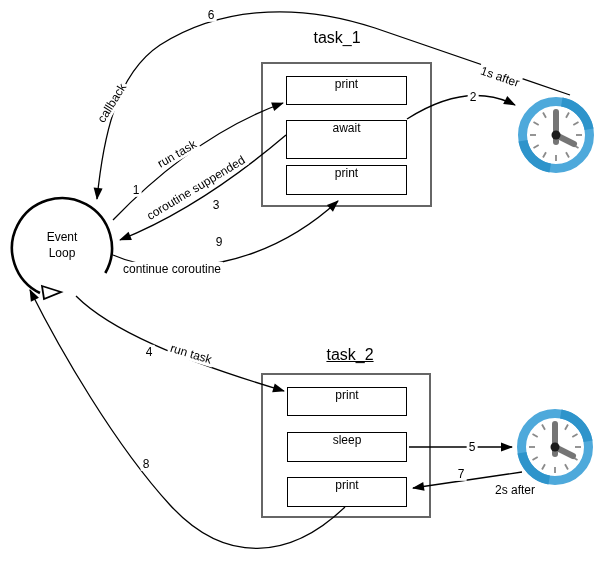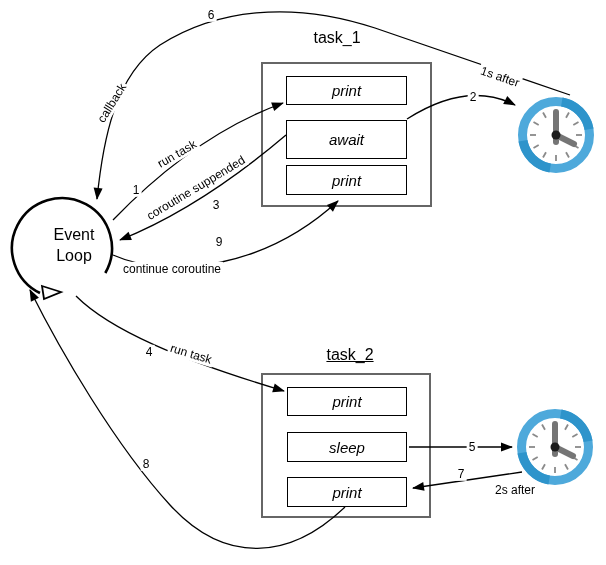--- a/index.html
+++ b/index.html
@@ -16,24 +16,23 @@
     box-sizing:border-box;
     border:2px solid #666666;
     background:#ffffff;
     z-index:1;
   }
   .step-box{
     position:absolute;
     box-sizing:border-box;
     border:1px solid #000000;
     background:#ffffff;
-    display:flex;align-items:center;justify-content:center;
-    font-size:15px;color:#000;
+    display:flex;justify-content:center;
+    font-size:12px;color:#000;
     z-index:1;
-    font-style:italic;
   }
   .node-title{
     position:absolute;
     font-size:16px;color:#000;
     transform:translate(-50%,-50%);
     white-space:nowrap;
     z-index:3;
   }
   .lbl{
     position:absolute;
@@ -41,24 +40,23 @@
     background:#ffffff;
     padding:0 2px;
     white-space:nowrap;
     z-index:3;
     line-height:1.2;
   }
   .el-label{
     position:absolute;
     left:62px;top:246px;
     transform:translate(-50%,-50%);
-    font-size:16px;color:#000;
+    font-size:12px;color:#000;
     text-align:center;line-height:1.3;
     z-index:3;
-    margin-left:12px;
   }
 </style>
 </head>
 <body>
 
 <div class="canvas">
 
   <div class="task-box" style="left:261px;top:62px;width:171px;height:145px;"></div>
   <div class="node-title" style="left:337px;top:38px;">task_1</div>
   <div class="step-box" style="left:286px;top:76px;width:121px;height:29px;">

